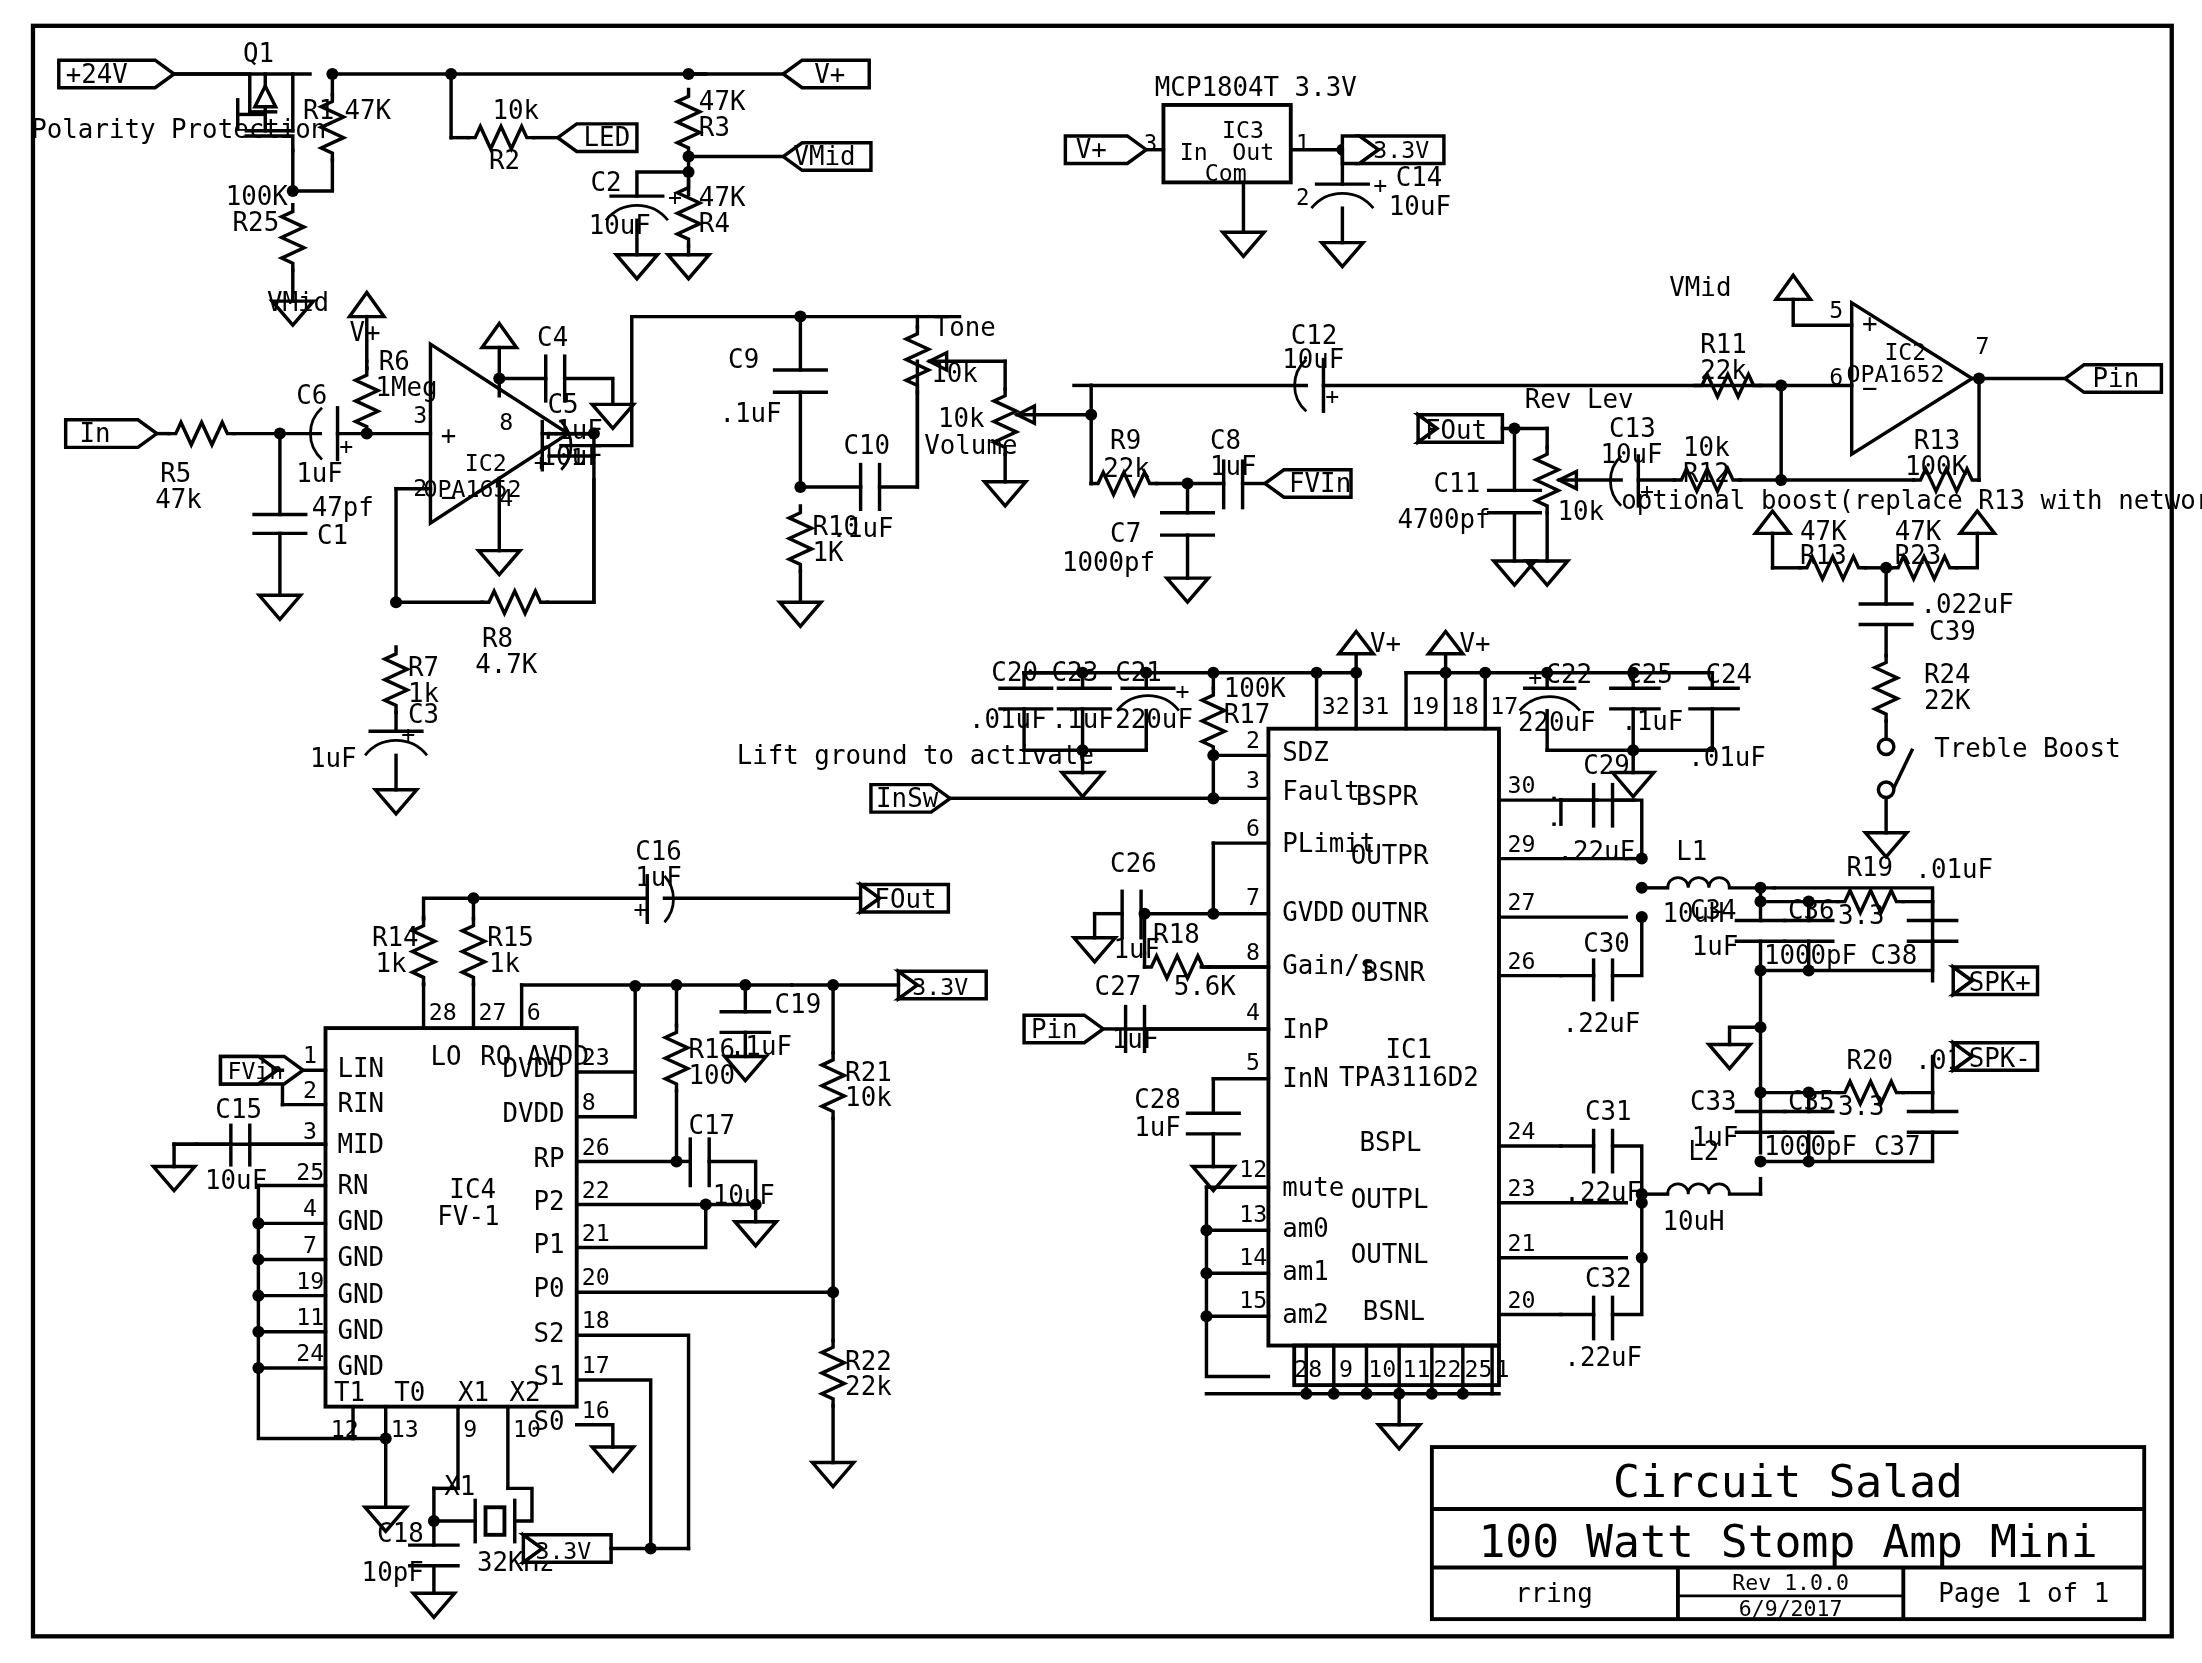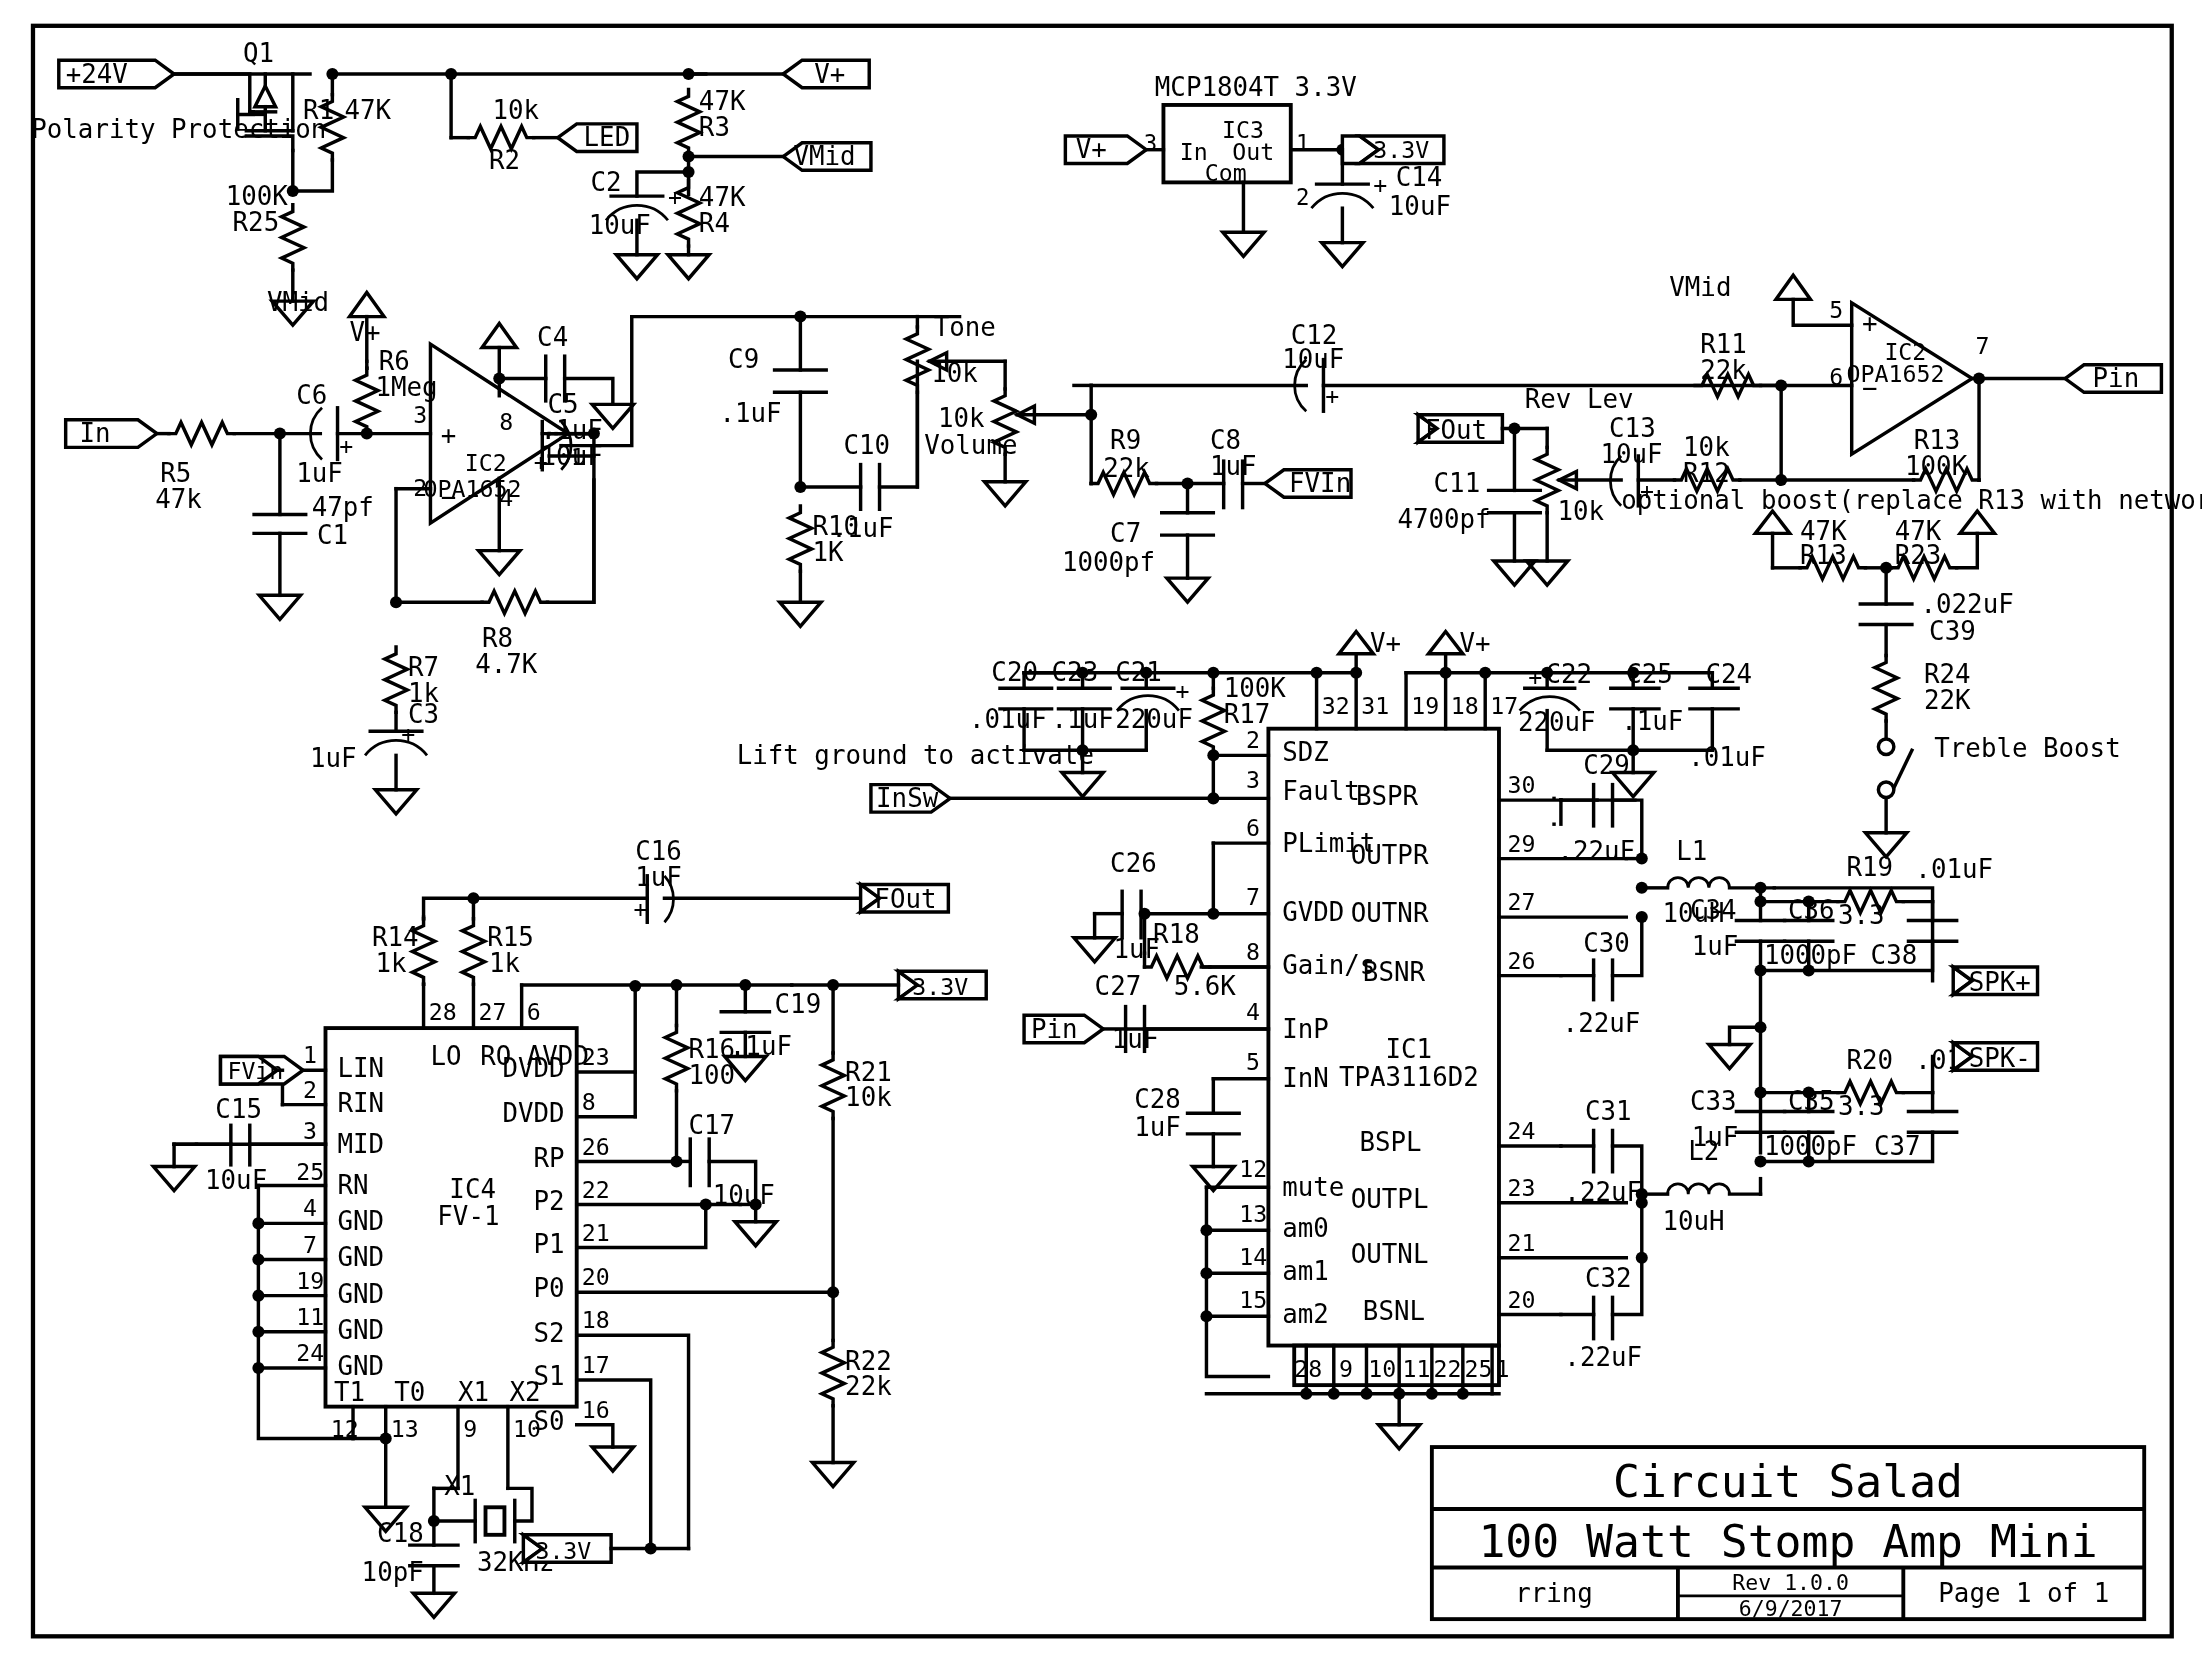--- a/index.html
+++ b/index.html
@@ -1,18 +1,18 @@
 <!DOCTYPE html>
 <html style="font-size:13.8px"><head>
 <meta charset="utf-8">
 <title>Schematic</title>
 <style>
   html,body{margin:0;padding:0;background:#ffffff;}
   body{font-family:"DejaVu Sans Mono",monospace;}
-  #sheet{position:relative;width:2203px;height:1663px;background:#fff;overflow:hidden;border-radius:7px;}
+  #sheet{position:relative;width:2203px;height:1663px;background:#fff;overflow:hidden;}
   svg{display:block;}
   .wire{stroke:#000;stroke-width:4;fill:none;stroke-linecap:square;}
   .thin{stroke:#000;stroke-width:3.2;fill:none;}
   .box{stroke:#000;stroke-width:4.5;fill:none;}
   .frame{stroke:#000;stroke-width:5;fill:none;}
   .lbl{font-family:"DejaVu Sans Mono",monospace;font-size:30px;fill:#000;}
   .lbl-s{font-family:"DejaVu Sans Mono",monospace;font-size:27px;fill:#000;}
   .lbl-t{font-family:"DejaVu Sans Mono",monospace;font-size:26px;fill:#000;}
   .ttl-big{font-family:"DejaVu Sans Mono",monospace;font-size:52px;fill:#000;}
   .ttl-med{font-family:"DejaVu Sans Mono",monospace;font-size:30px;fill:#000;}

